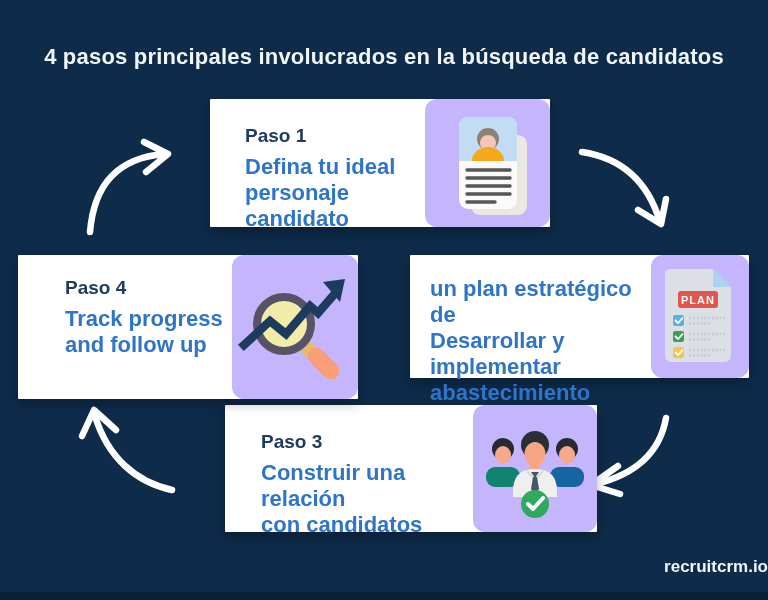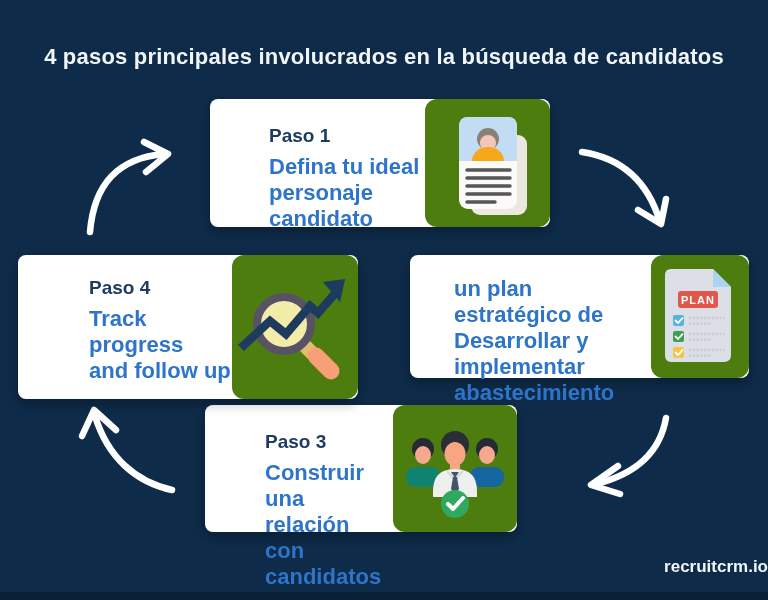--- a/index.html
+++ b/index.html
@@ -12,40 +12,40 @@
   }
   .stage { position:absolute; inset:0; }
 
   .page-title {
     position:absolute; top:44px; left:0; width:768px;
     text-align:center; color:#f2f6fa;
     font-size:22px; font-weight:700; letter-spacing:.2px;
   }
 
   .card {
-    position:absolute; background:#ffffff; border-radius:8px;
-    display:flex; box-shadow:0 5px 12px rgba(0,0,0,.28);padding-left:24px;
+    position:absolute; background:#ffffff; border-radius:1px;
+    display:flex; box-shadow:0 5px 12px rgba(0,0,0,.28);
   }
   #card1 { left:210px; top:99px;  width:340px; height:128px; }
   #card2 { left:410px; top:255px; width:339px; height:123px; }
-  #card3 { left:205px; top:405px; width:312px; height:127px; }
+  #card3 { left:225px; top:405px; width:372px; height:127px; }
   #card4 { left:18px;  top:255px; width:340px; height:144px; }
 
   .card-text { flex:1; }
   #card1 .card-text { padding:26px 0 0 35px; }
   #card2 .card-text { padding:21px 0 0 20px; }
   #card3 .card-text { padding:26px 0 0 36px; }
   #card4 .card-text { padding:22px 0 0 47px; }
 
   .step-label { color:#1e3c61; font-size:19px; font-weight:700; margin-bottom:7px; }
   .step-desc  { color:#2e74c9; font-size:22px; font-weight:700; line-height:26px; }
   .step-desc .line { display:block; }
 
   .icon-tile {
-    background:#4d7c0f; border-radius:12px;
+    background:#c4b5fd; border-radius:12px;
     display:flex; align-items:center; 
     height:100%;
   }
   #card1 .icon-tile { width:125px; }
   #card2 .icon-tile { width:98px;  }
   #card3 .icon-tile { width:124px; }
   #card4 .icon-tile { width:126px; }
 
   .arrow { position:absolute; }
   #arrow1 { left:78px;  top:136px; }

